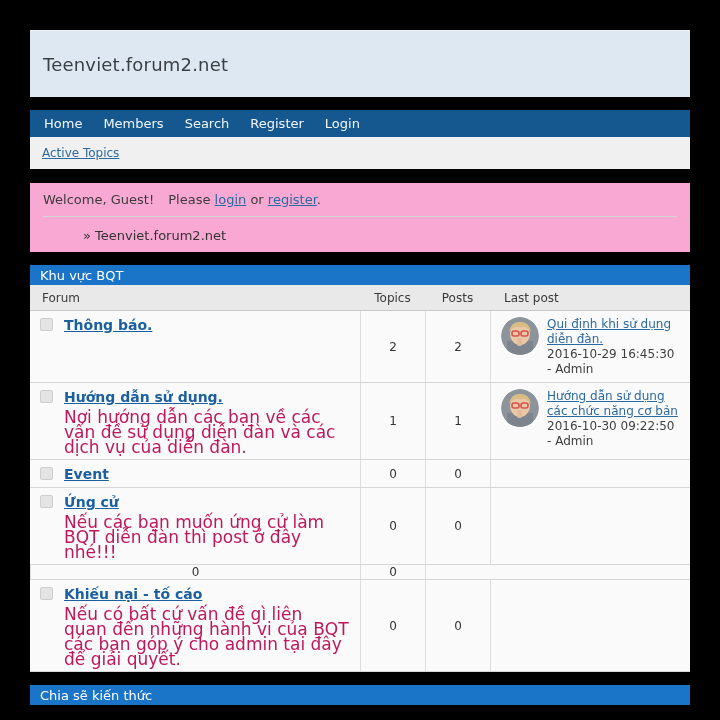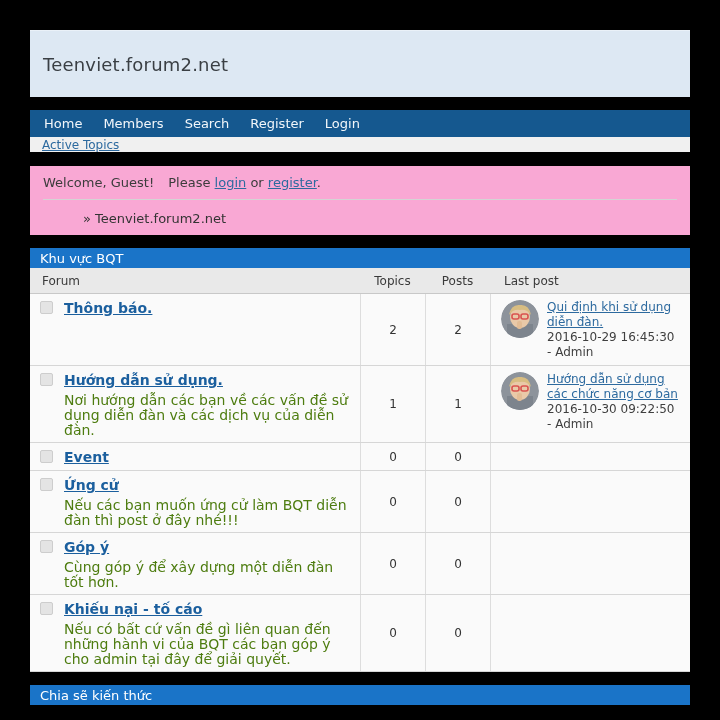--- a/index.html
+++ b/index.html
@@ -22,21 +22,21 @@
 
   
   .nav {
     height:27px; background:#15588f;
     display:flex; align-items:center; gap:21px; padding:0 14px;margin-top:13px;
   }
   .nav a { color:#f2f6fa; font-size:13px; text-decoration:none; cursor:pointer; }
 
   
   .crumb {
-    height:15px; background:#f0f0f0;
+    height:32px; background:#f0f0f0;
     display:flex; align-items:center; padding:0 12px;
   }
   .crumb a { color:#2d6a9f; font-size:12px; text-decoration:underline; cursor:pointer; }
 
   
   .welcome-box { margin-top:14px; background:#f9a8d4; padding:8px 13px; }
   .welcome-line { font-size:13px; color:#3c3c3c; line-height:17px; }
   .welcome-line .gap { margin-left:10px; }
   .welcome-line a { color:#2d6a9f; text-decoration:underline; cursor:pointer; }
   .welcome-divider { border:none; border-top:1px solid #d4d4d4; margin:8px 0; }
@@ -64,21 +64,21 @@
   }
   .cell-forum { padding:4px 10px; display:flex; gap:11px; }
   .status-icon {
     flex:0 0 13px; width:13px; height:13px; margin-top:3px;
     background:#e4e4e4; border:1px solid #cdcdcd; border-radius:2px;
   }
   .forum-link {
     font-size:14px; font-weight:bold; color:#1b5f9e;
     text-decoration:underline; cursor:pointer; line-height:18px; display:inline-block;
   }
-  .forum-desc { font-size:14px; color:#4d7c0f; line-height:15px; margin-top:4px; }
+  .forum-desc { font-size:17px; color:#be185d; line-height:15px; margin-top:4px; }
   .cell-num {
     border-left:1px solid #ddd; display:flex; align-items:center; justify-content:center;
     font-size:12px; color:#333;
   }
   .cell-last { border-left:1px solid #ddd; padding:6px 8px 6px 10px; }
   .lp { display:flex; gap:8px; }
   .avatar {
     flex:0 0 38px; width:38px; height:38px; border-radius:50%; overflow:hidden; cursor:pointer;
   }
   .lp-text { font-size:12px; line-height:14.5px; }
@@ -209,27 +209,20 @@
           <a class="forum-link">Ứng cử</a>
           <div class="forum-desc">Nếu các bạn muốn ứng cử làm BQT diễn đàn thì post ở đây nhé!!!</div>
         </div>
       </div>
       <div class="cell-num">0</div>
       <div class="cell-num">0</div>
       <div class="cell-last"></div>
     </div>
 
     <div class="row">
-      <div class="cell-forum">
-        <div class="status-icon"></div>
-        <div>
-          <a class="forum-link">Góp ý</a>
-          <div class="forum-desc">Cùng góp ý để xây dựng một diễn đàn tốt hơn.</div>
-        </div>
-      </div>
       <div class="cell-num">0</div>
       <div class="cell-num">0</div>
       <div class="cell-last"></div>
     </div>
 
     <div class="row">
       <div class="cell-forum">
         <div class="status-icon"></div>
         <div>
           <a class="forum-link">Khiếu nại - tố cáo</a>

